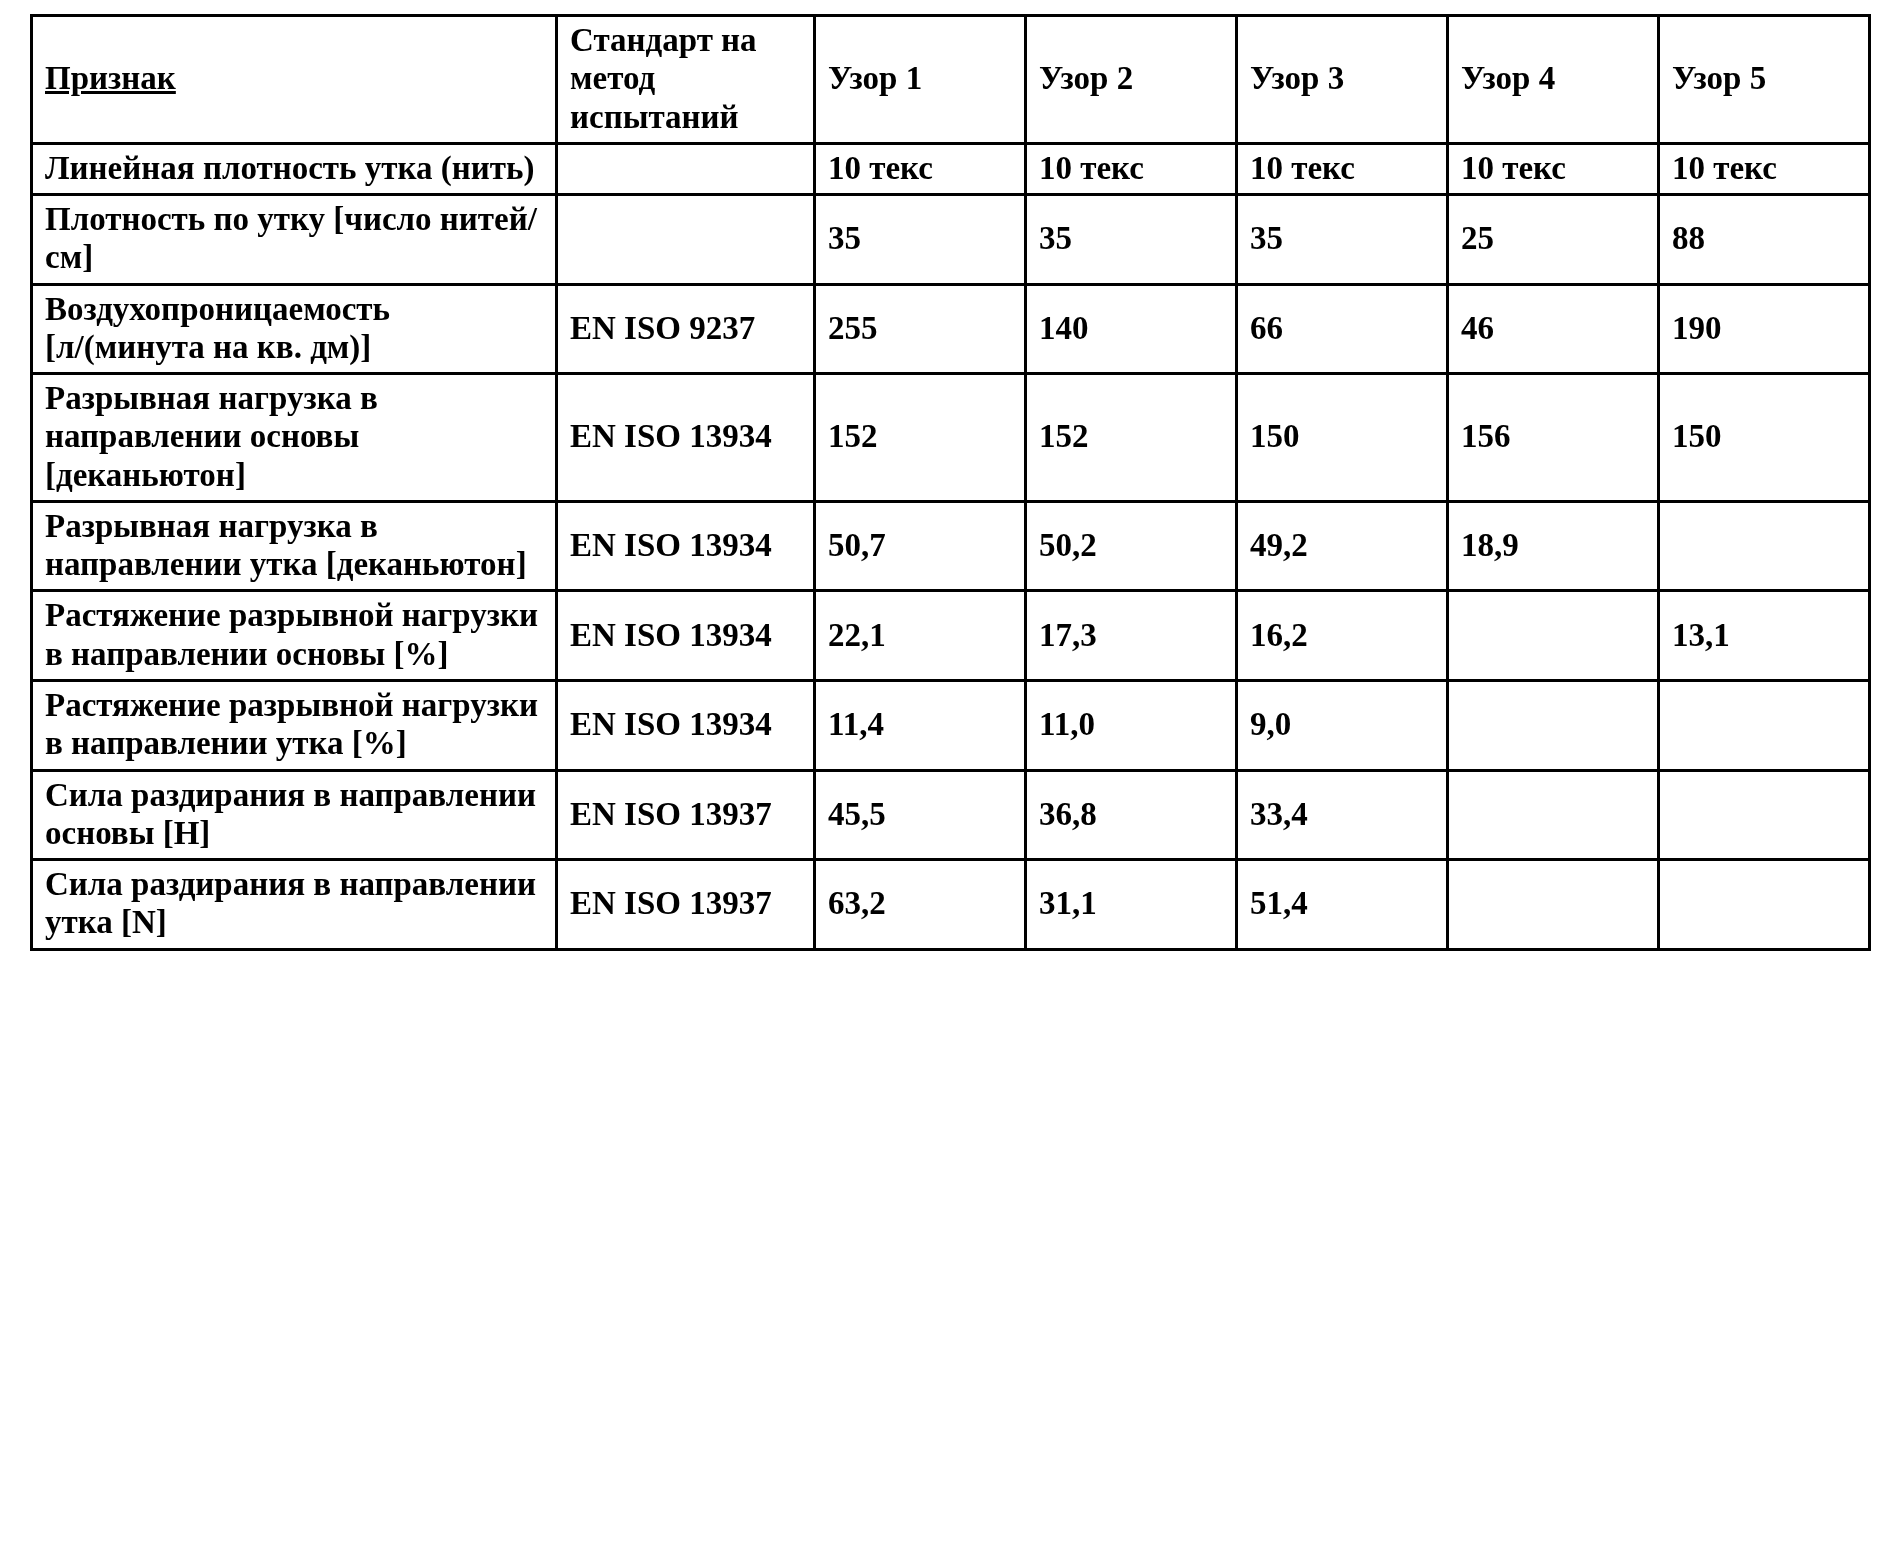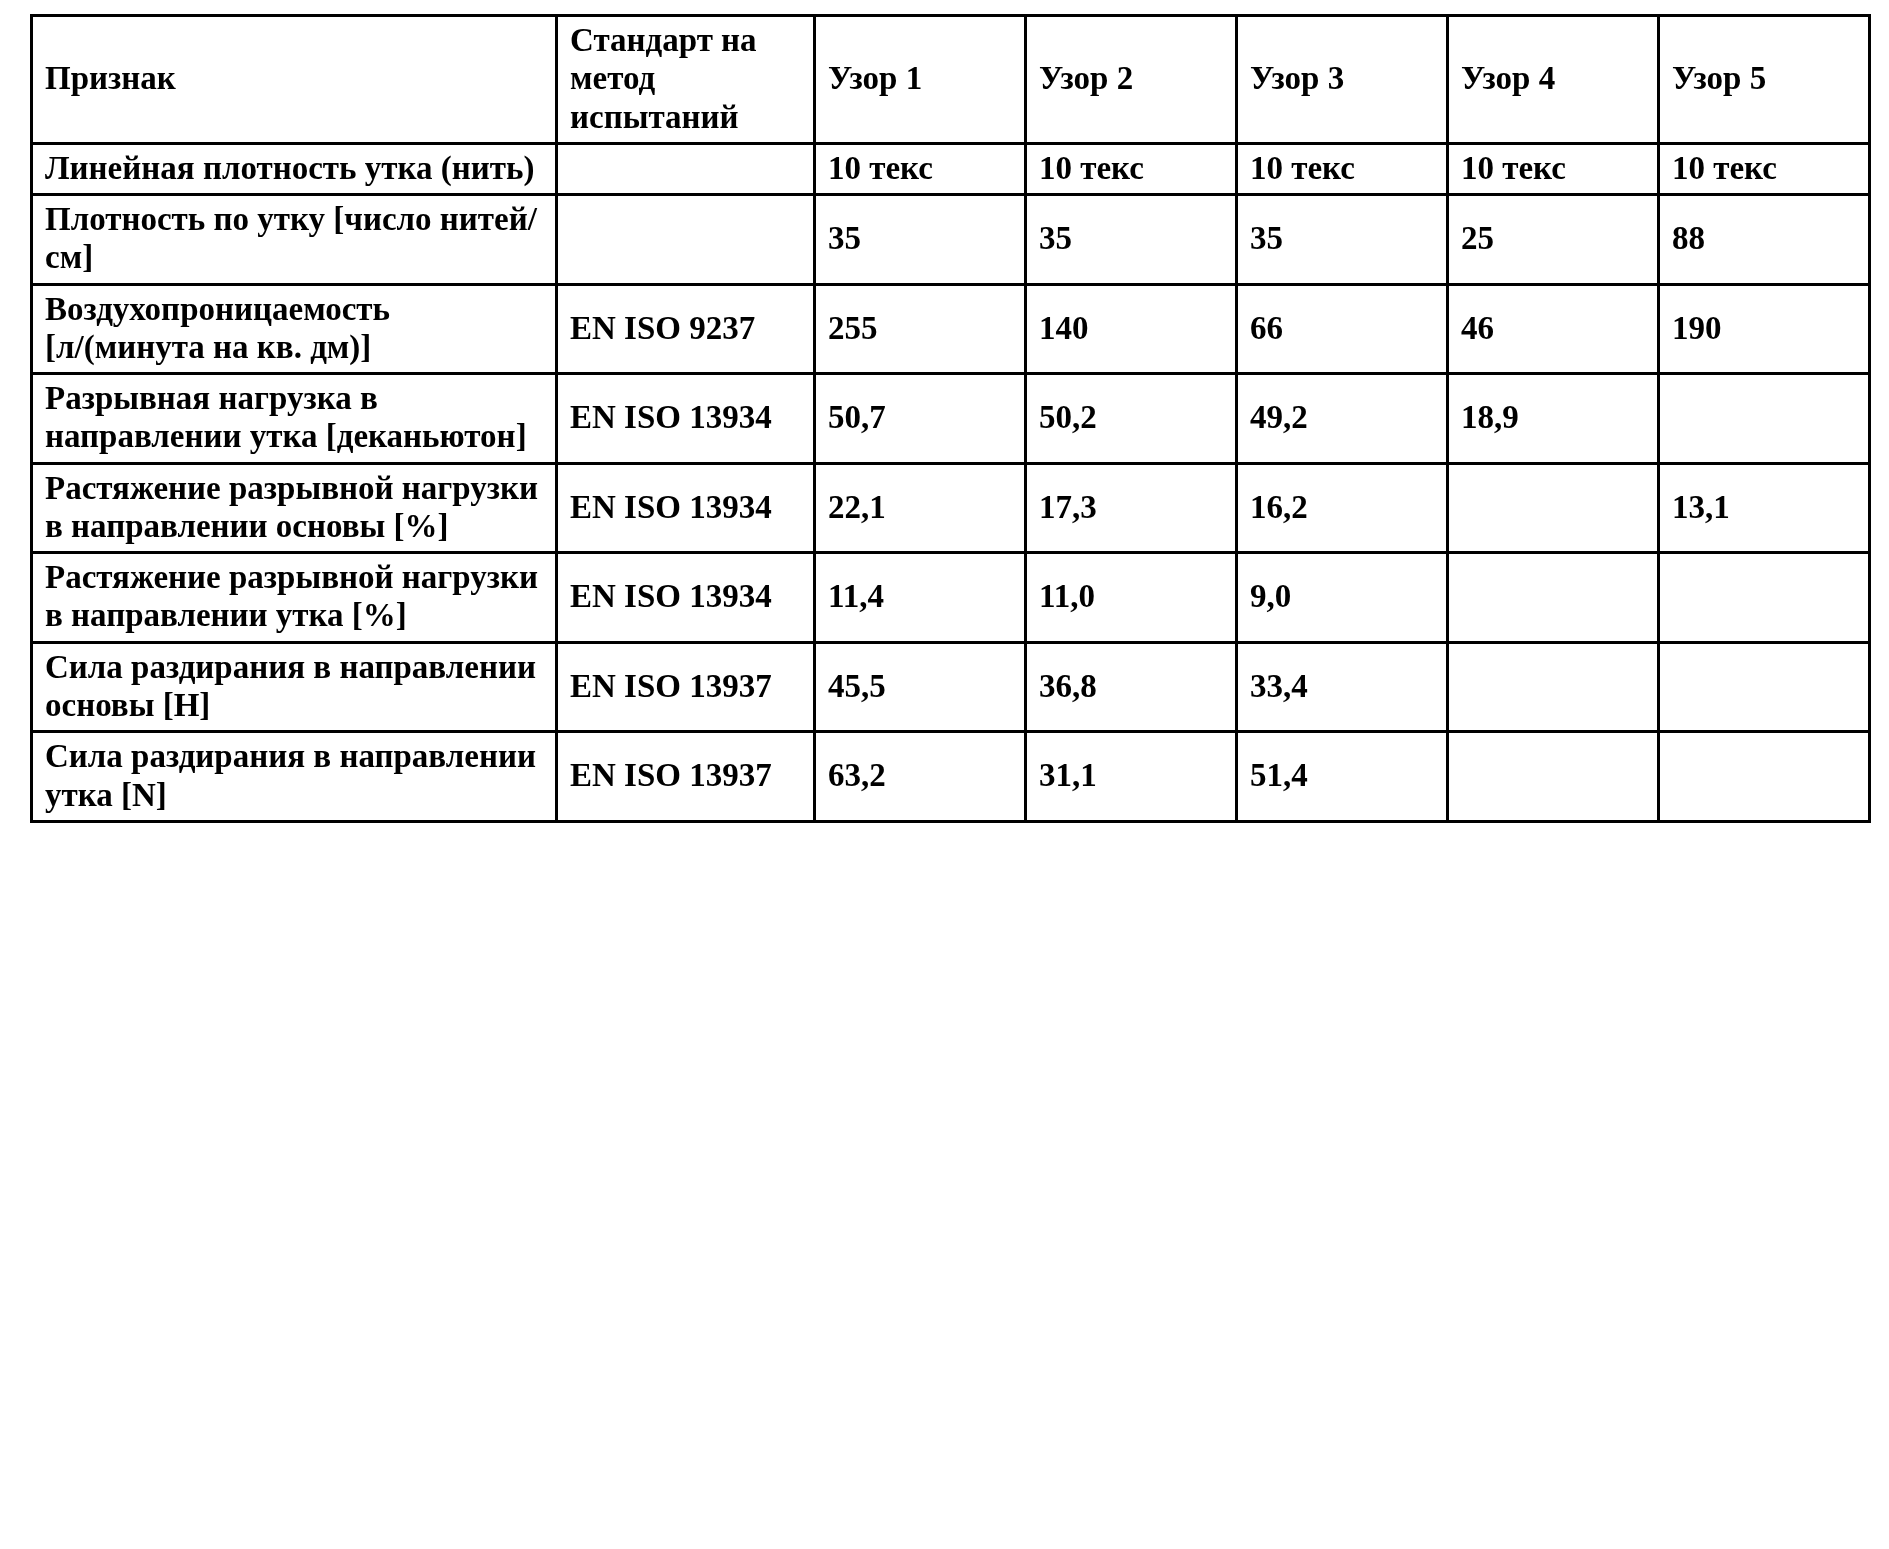--- a/index.html
+++ b/index.html
@@ -54,21 +54,21 @@
     line-height: 1.12;
     margin-left: 9px;
   }
   td.val {
     font-size: 34px;
     text-align: left;
     padding-left: 14px;
     white-space: nowrap;
     margin-top: 33px;
   }
-  td.hdr-feature { font-size: 34px; }
+  td.hdr-feature { font-size: 34px; text-decoration: underline; }
   td.hdr-std {
     font-size: 34px;
     line-height: 1.14;
     padding-top: 6px;
     padding-bottom: 6px;
     font-family: Liberation Serif, serif;
   }
   td.hdr-val { font-size: 35px; }
 </style>
 </head>
@@ -118,20 +118,29 @@
       <tr>
         <td class="feature">Воздухопроницаемость [л/(минута на кв. дм)]</td>
         <td class="std">EN ISO 9237</td>
         <td class="val">255</td>
         <td class="val">140</td>
         <td class="val">66</td>
         <td class="val">46</td>
         <td class="val">190</td>
       </tr>
       <tr>
+        <td class="feature">Разрывная нагрузка в направлении основы [деканьютон]</td>
+        <td class="std">EN ISO 13934</td>
+        <td class="val">152</td>
+        <td class="val">152</td>
+        <td class="val">150</td>
+        <td class="val">156</td>
+        <td class="val">150</td>
+      </tr>
+      <tr>
         <td class="feature">Разрывная нагрузка в направлении утка [деканьютон]</td>
         <td class="std">EN ISO 13934</td>
         <td class="val">50,7</td>
         <td class="val">50,2</td>
         <td class="val">49,2</td>
         <td class="val">18,9</td>
         <td class="val"></td>
       </tr>
       <tr>
         <td class="feature">Растяжение разрывной нагрузки в направлении основы [%]</td>

